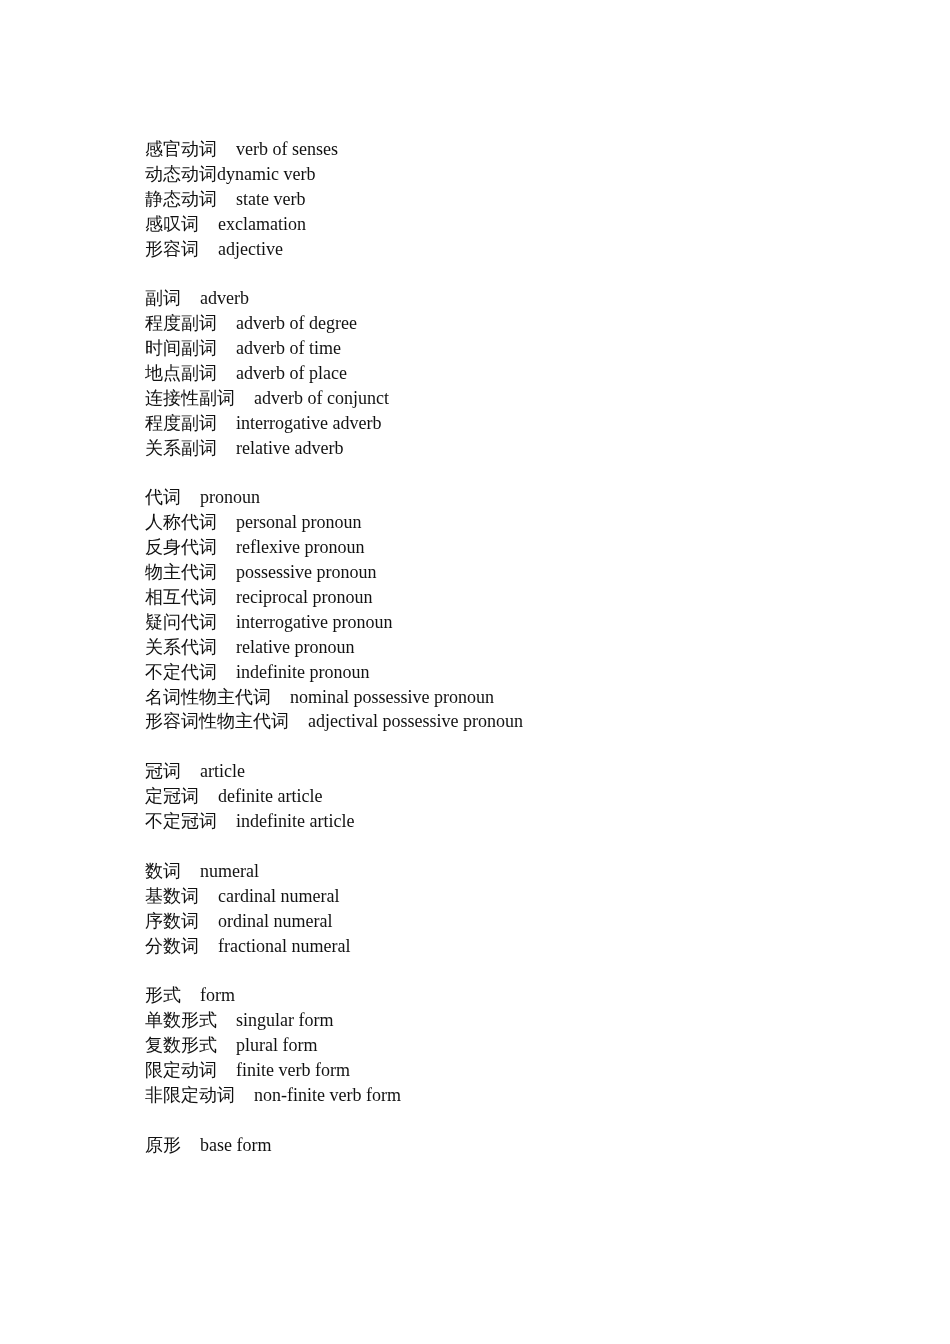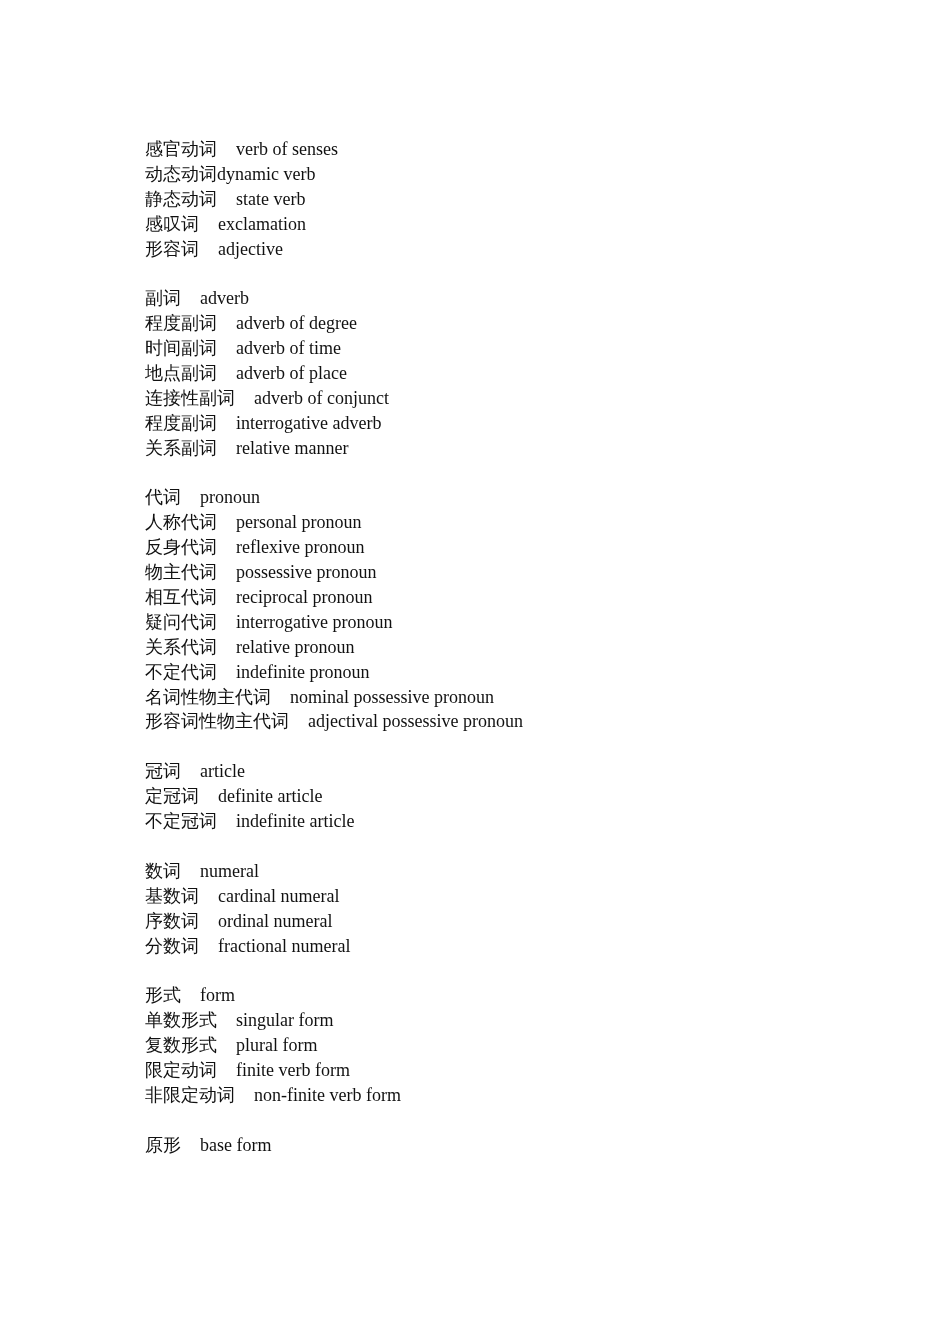--- a/index.html
+++ b/index.html
@@ -27,21 +27,21 @@
       <div class="line"><span class="zh">形容词</span><span class="gap"></span><span class="en">adjective</span></div>
     </div>
     <div class="blank"></div>
     <div>
       <div class="line"><span class="zh">副词</span><span class="gap"></span><span class="en">adverb</span></div>
       <div class="line"><span class="zh">程度副词</span><span class="gap"></span><span class="en">adverb of degree</span></div>
       <div class="line"><span class="zh">时间副词</span><span class="gap"></span><span class="en">adverb of time</span></div>
       <div class="line"><span class="zh">地点副词</span><span class="gap"></span><span class="en">adverb of place</span></div>
       <div class="line"><span class="zh">连接性副词</span><span class="gap"></span><span class="en">adverb of conjunct</span></div>
       <div class="line"><span class="zh">程度副词</span><span class="gap"></span><span class="en">interrogative adverb</span></div>
-      <div class="line"><span class="zh">关系副词</span><span class="gap"></span><span class="en">relative manner</span></div>
+      <div class="line"><span class="zh">关系副词</span><span class="gap"></span><span class="en">relative adverb</span></div>
     </div>
     <div class="blank"></div>
     <div>
       <div class="line"><span class="zh">代词</span><span class="gap"></span><span class="en">pronoun</span></div>
       <div class="line"><span class="zh">人称代词</span><span class="gap"></span><span class="en">personal pronoun</span></div>
       <div class="line"><span class="zh">反身代词</span><span class="gap"></span><span class="en">reflexive pronoun</span></div>
       <div class="line"><span class="zh">物主代词</span><span class="gap"></span><span class="en">possessive pronoun</span></div>
       <div class="line"><span class="zh">相互代词</span><span class="gap"></span><span class="en">reciprocal pronoun</span></div>
       <div class="line"><span class="zh">疑问代词</span><span class="gap"></span><span class="en">interrogative pronoun</span></div>
       <div class="line"><span class="zh">关系代词</span><span class="gap"></span><span class="en">relative pronoun</span></div>

